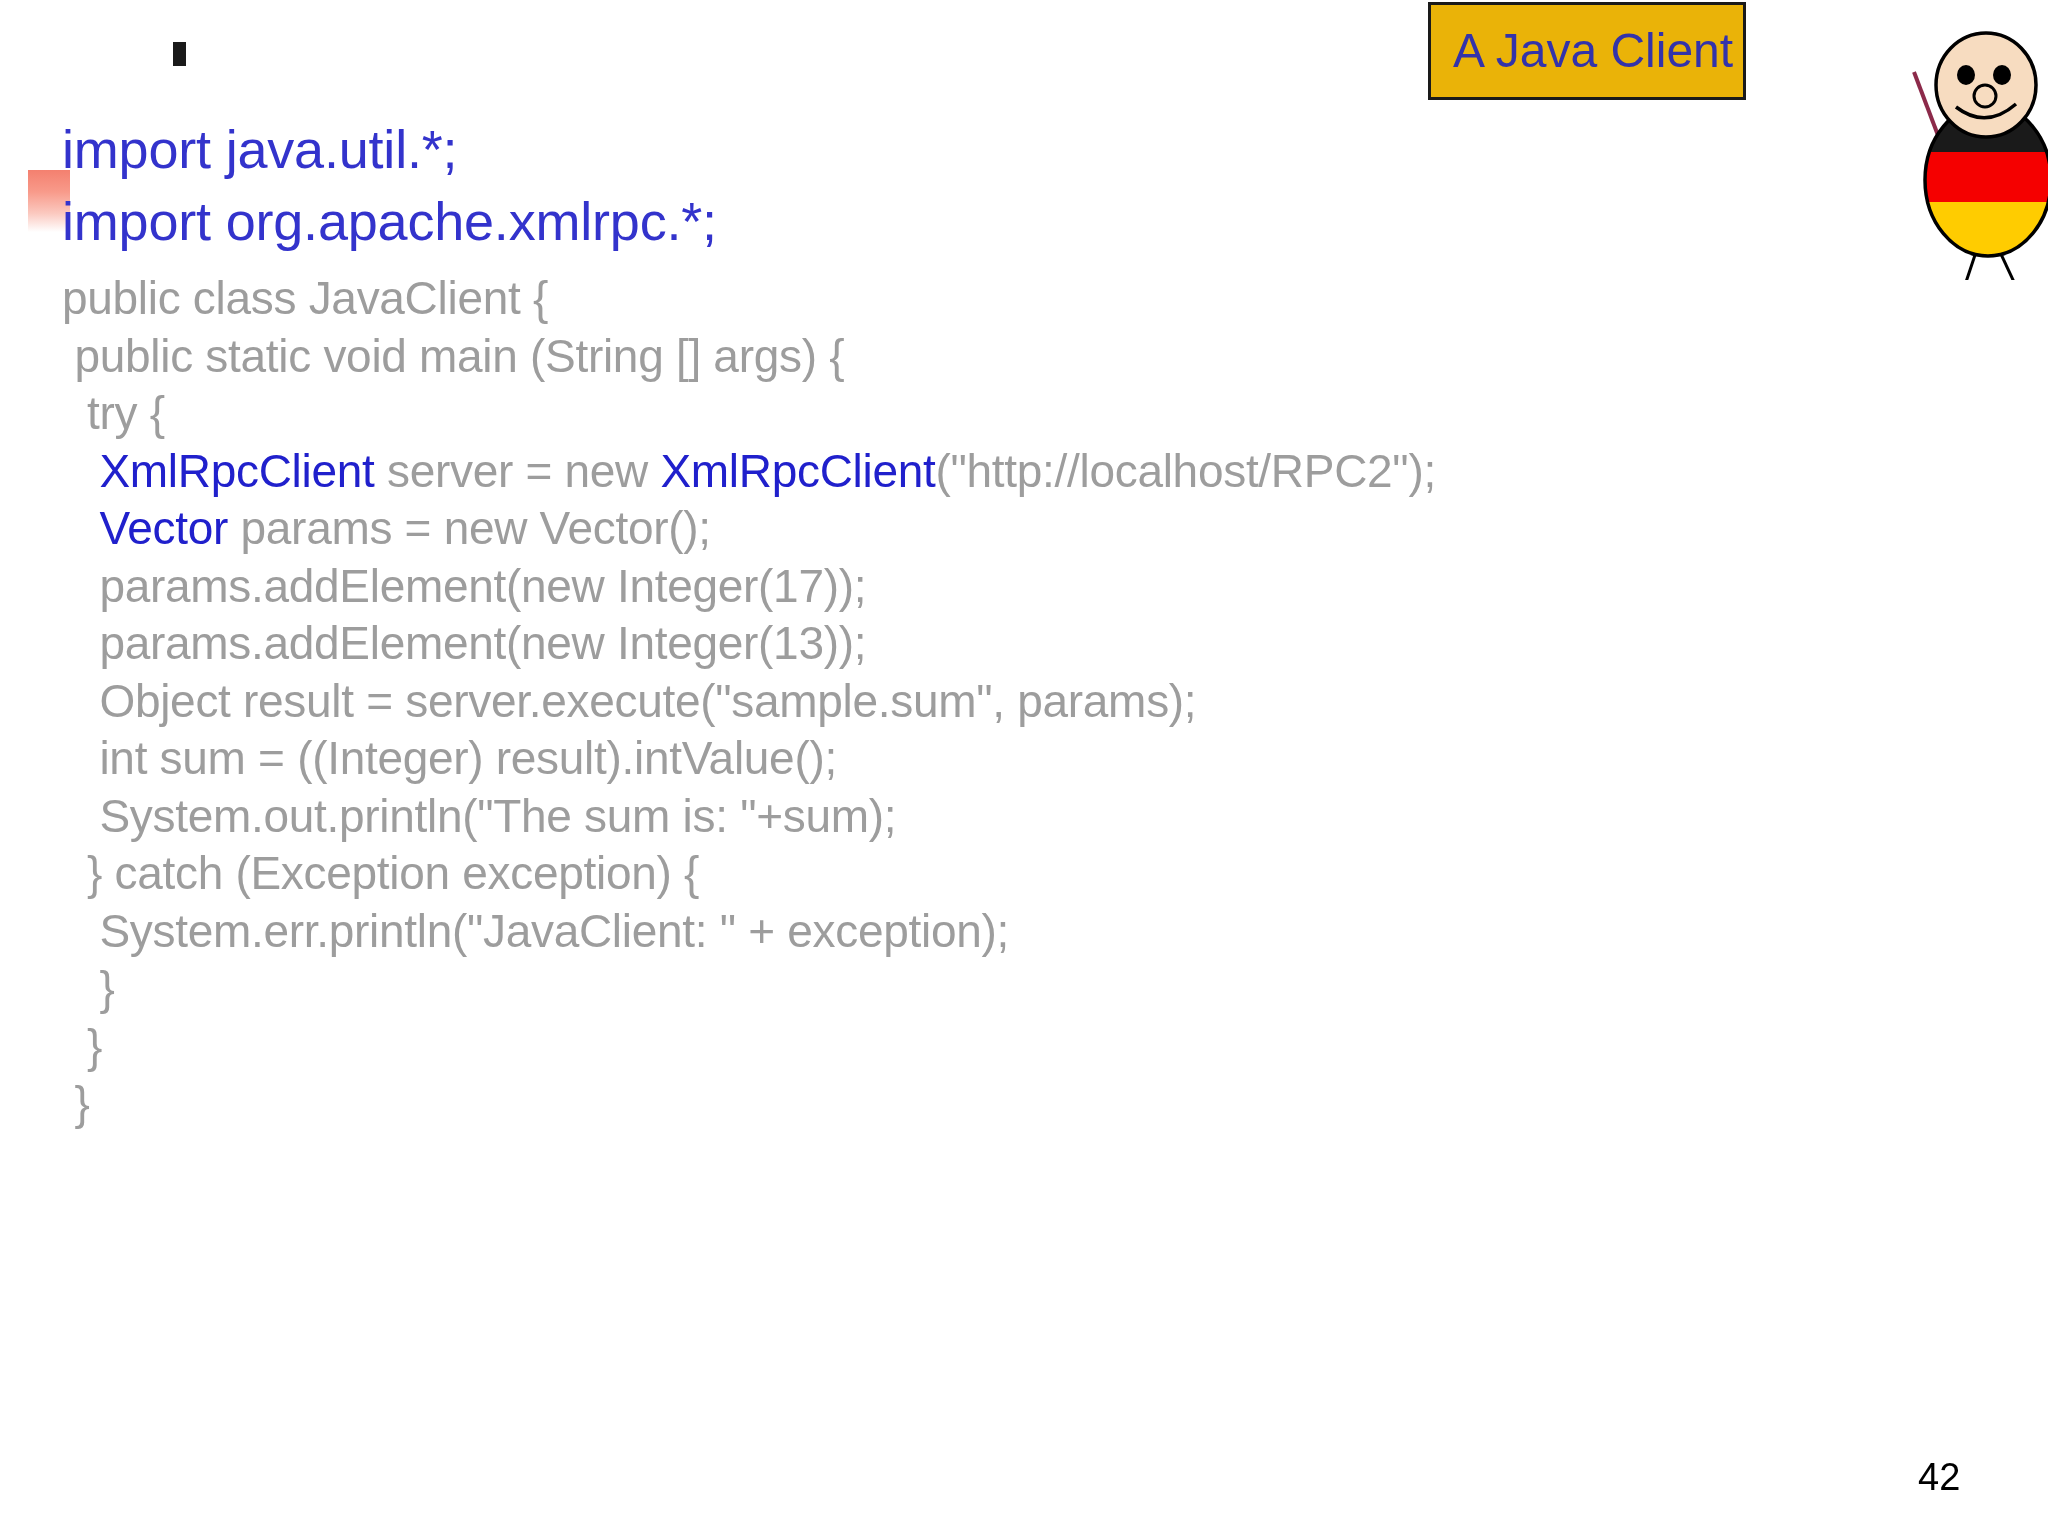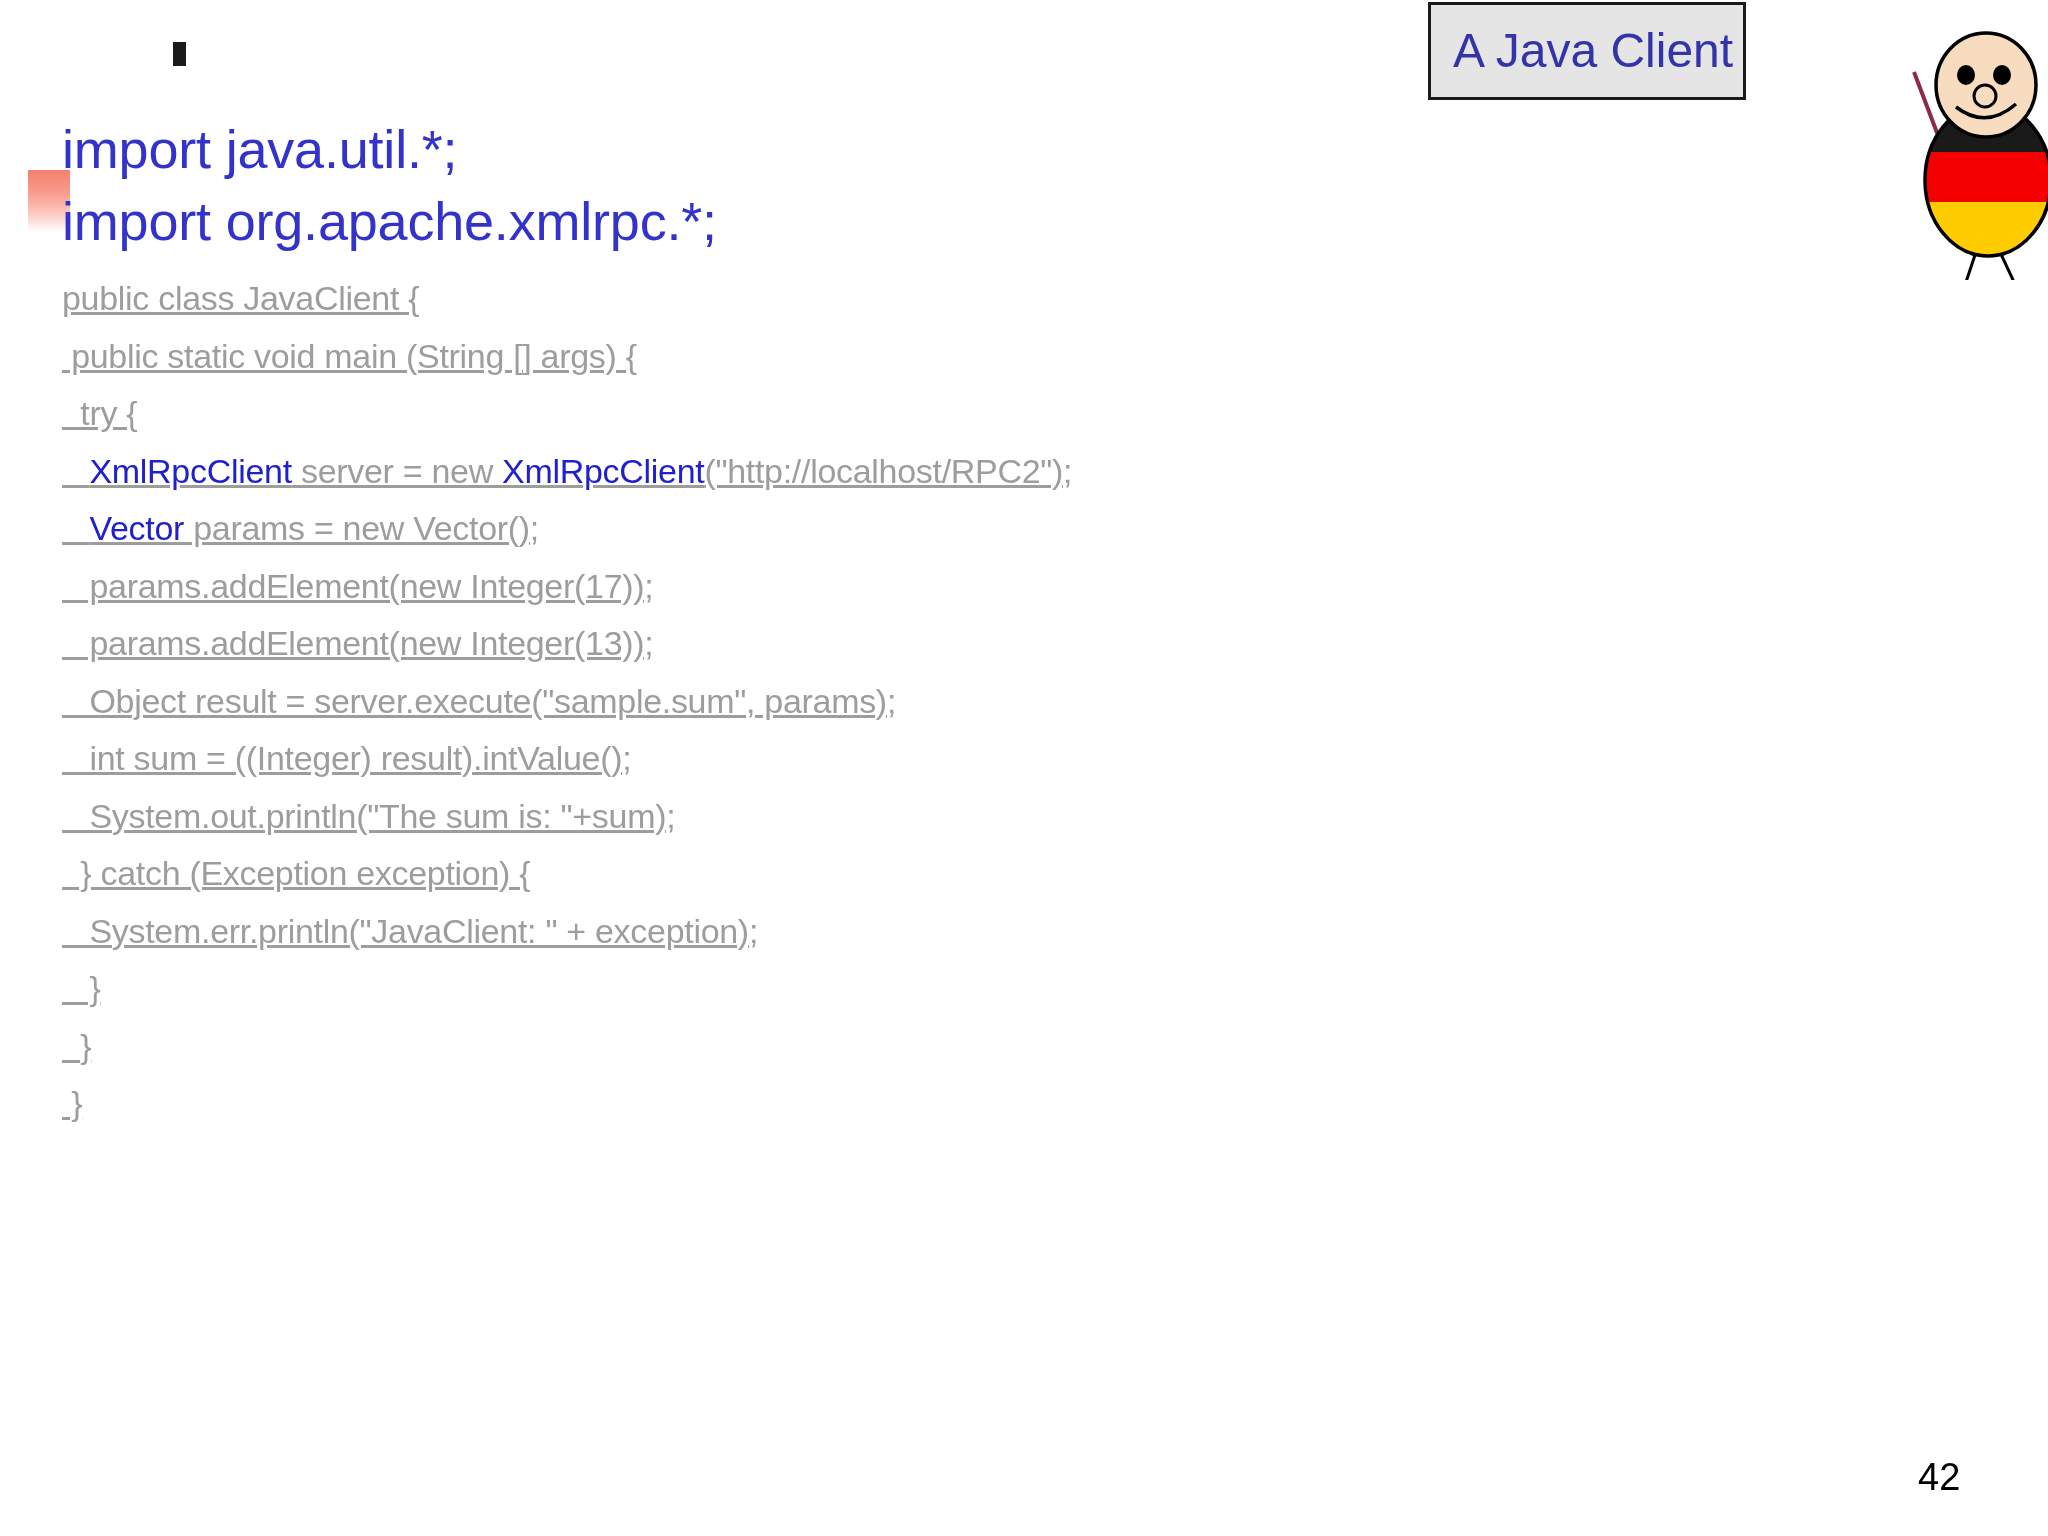--- a/index.html
+++ b/index.html
@@ -54,39 +54,38 @@
 
   
   .code-block {
     position: absolute;
     left: 62px;
     top: 270px;
     width: 1900px;
   }
   .code-line {
     color: #9d9d9d;
-    font-size: 34px;
+    font-size: 46px;
     line-height: 57.5px;
     white-space: pre;
     letter-spacing: -0.3px;
-    text-decoration: underline;
   }
   .kw {
     color: #2020cc;
     margin-top: 24px;
   }
 
   
   .callout {
     position: absolute;
     left: 1428px;
     top: 2px;
     width: 318px;
     height: 98px;
-    background: #e5e5e5;
+    background: #eab308;
     border: 3px solid #1a1a1a;
     box-sizing: border-box;
   }
   .callout-text {
     position: absolute;
     left: 22px;
     top: 12px;
     color: #3333aa;
     font-size: 48px;
     line-height: 68px;

